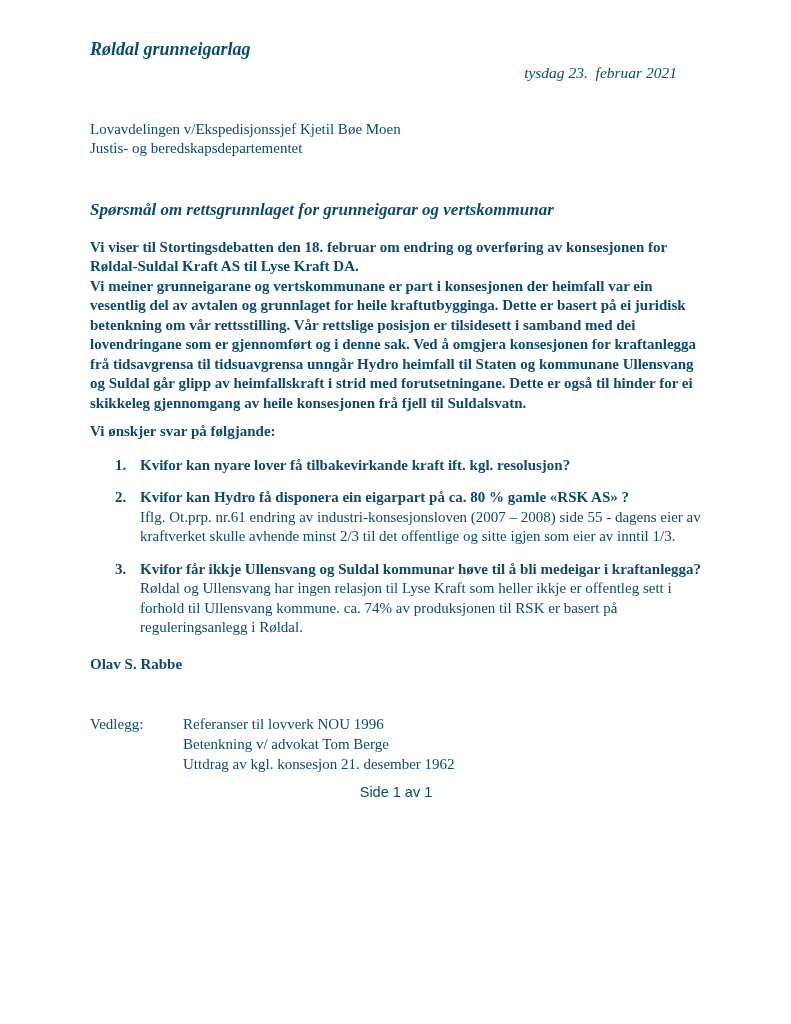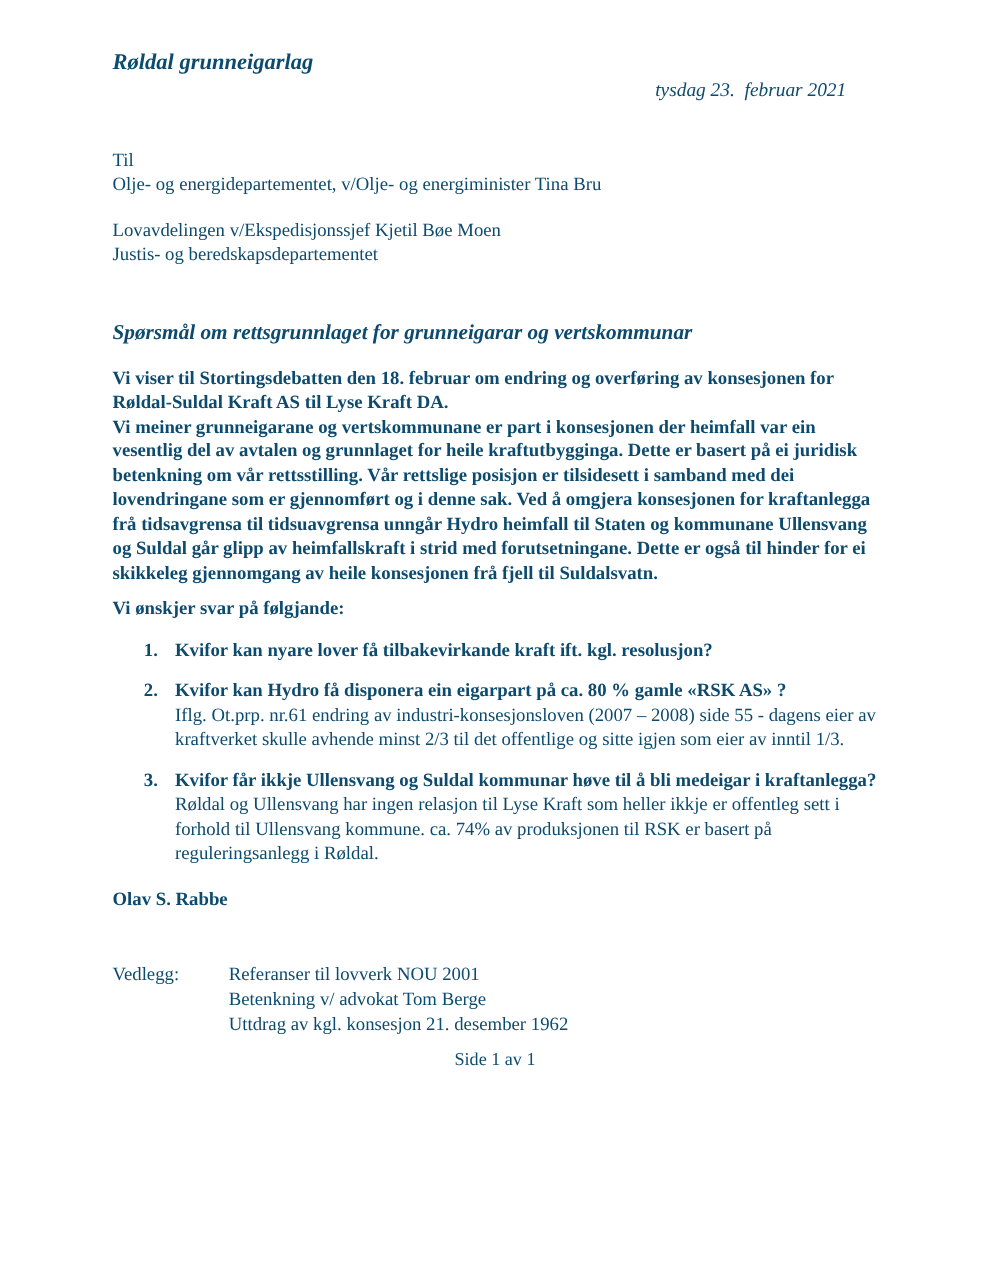--- a/index.html
+++ b/index.html
@@ -106,38 +106,34 @@
   }
   .attachments-label {
     flex: 0 0 93px;
   }
   .attachment-item {
     white-space: nowrap;
   }
   .page-footer {
     margin-top: 9px;
     text-align: center;
-    font-family: Liberation Serif, serif;
+    font-family: Liberation Sans, sans-serif;
     font-size: 14.5px;
     line-height: 19px;
   }
 </style>
 </head>
 <body>
 
 <div class="page">
 
   <div class="org-title">Røldal grunneigarlag</div>
   <div class="date-line">tysdag 23.  februar 2021</div>
 
   <div class="recipients">
-    <div class="recipient-group">
-      <div class="recipient-line">Til</div>
-      <div class="recipient-line">Olje- og energidepartementet, v/Olje- og energiminister Tina Bru</div>
-    </div>
     <div class="recipient-group">
       <div class="recipient-line">Lovavdelingen v/Ekspedisjonssjef Kjetil Bøe Moen</div>
       <div class="recipient-line">Justis- og beredskapsdepartementet</div>
     </div>
   </div>
 
   <div class="subject-line">Spørsmål om rettsgrunnlaget for grunneigarar og vertskommunar</div>
 
   <div class="body-paragraphs">
     <p class="paragraph">Vi viser til Stortingsdebatten den 18. februar om endring og overføring av konsesjonen for Røldal-Suldal Kraft AS til Lyse Kraft DA.</p>
@@ -173,21 +169,21 @@
 
   </div>
 
   <div class="closing">
     <div class="signature-name">Olav S. Rabbe</div>
   </div>
 
   <div class="attachments">
     <div class="attachments-label">Vedlegg:</div>
     <div class="attachments-items">
-      <div class="attachment-item">Referanser til lovverk NOU 2001</div>
+      <div class="attachment-item">Referanser til lovverk NOU 1996</div>
       <div class="attachment-item">Betenkning v/ advokat Tom Berge</div>
       <div class="attachment-item">Uttdrag av kgl. konsesjon 21. desember 1962</div>
     </div>
   </div>
 
   <div class="page-footer">
     <span>Side 1 av 1</span>
   </div>
 
 </div>

